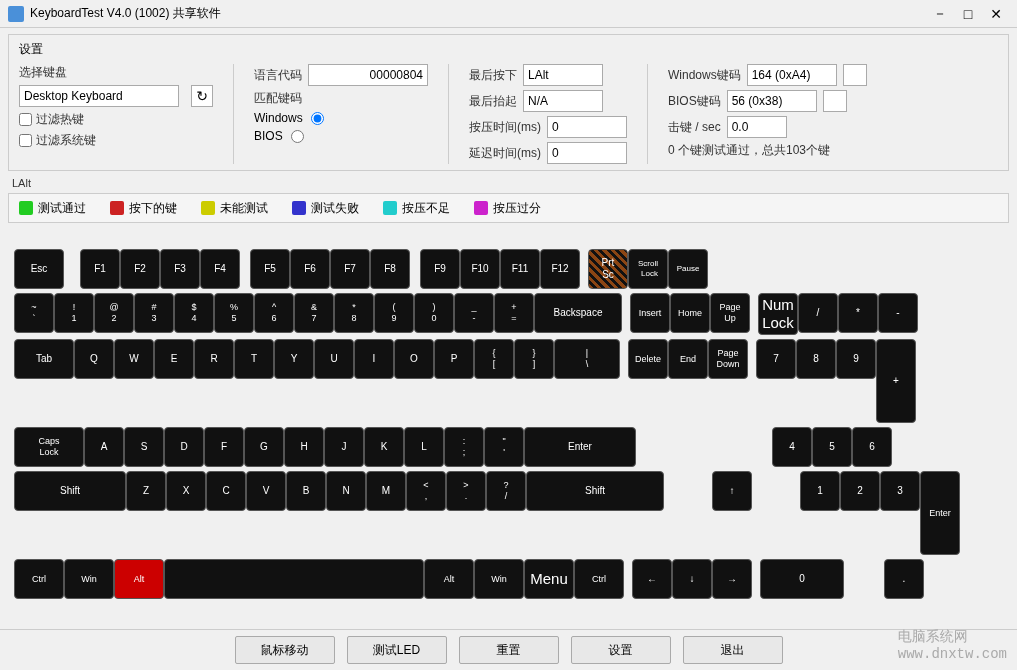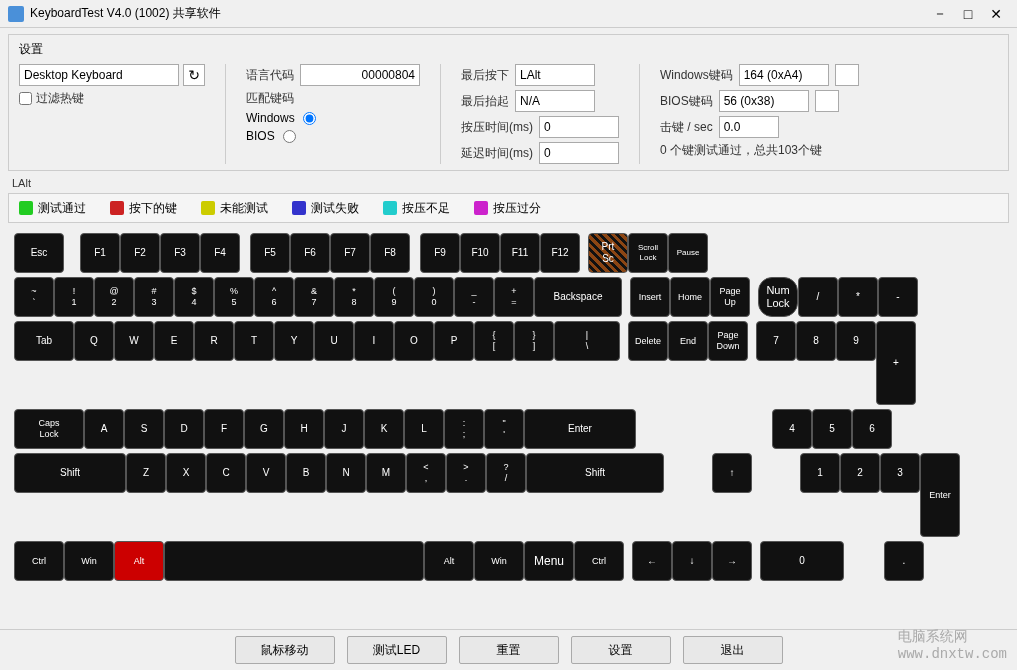--- a/index.html
+++ b/index.html
@@ -97,21 +97,21 @@
       height: 22px;
       border: 1px solid #aaa;
       background: white;
       padding: 1px 4px;
       font-size: 12px;
       appearance: none;
     }
     .select-wrapper {
       display: flex;
       align-items: center;
-      gap: 4px;
+      gap: 12px;
     }
     .refresh-btn {
       width: 22px;
       height: 22px;
       border: 1px solid #aaa;
       background: white;
       cursor: pointer;
       display: flex;
       align-items: center;
       justify-content: center;
@@ -133,21 +133,21 @@
       gap: 8px;
     }
     .radio-label {
       font-size: 12px;
     }
 
     .legend-bar {
       background: #f5f5f5;
       border: 1px solid #ccc;
       padding: 4px 10px;
-      margin-bottom: 0;
+      margin-bottom: 16px;
       display: flex;
       align-items: center;
       gap: 24px;
       height: 30px;
     }
     .legend-item {
       display: flex;
       align-items: center;
       gap: 5px;
     }
@@ -264,29 +264,36 @@
   </div>
 </div>
 
 <div class="main-content">
 
   <div class="settings-section">
     <div class="settings-title">设置</div>
     <div class="settings-row">
 
       <div class="settings-col">
+        <div class="form-row">
+          <span class="form-label">选择键盘</span>
+        </div>
         <div class="select-wrapper">
           <select class="select-box">
             <option>Desktop Keyboard</option>
           </select>
           <button class="refresh-btn">↻</button>
         </div>
         <div class="checkbox-row">
           <input type="checkbox" style="">
           <span class="form-label">过滤热键</span>
+        </div>
+        <div class="checkbox-row">
+          <input type="checkbox" style="">
+          <span class="form-label">过滤系统键</span>
         </div>
       </div>
 
       <div class="divider-v"></div>
 
       <div class="settings-col">
         <div class="form-row">
           <span class="form-label">语言代码</span>
           <input type="text" class="form-input" style="width: 120px; text-align: right;" value="00000804">
         </div>
@@ -394,21 +401,21 @@
         <div class="key key-1u">F6</div>
         <div class="key key-1u">F7</div>
         <div class="key key-1u">F8</div>
         <div style="width:10px;"></div>
         <div class="key key-1u">F9</div>
         <div class="key key-1u">F10</div>
         <div class="key key-1u">F11</div>
         <div class="key key-1u">F12</div>
         <div style="width:8px;"></div>
         <div class="key key-1u active-hatched" style="font-size:10px;">Prt<br>Sc</div>
-        <div class="key key-1u" style="font-size:8px;">Scroll<br>Lock</div>
+        <div class="key key-1u" style="font-size:8px;text-align:right;">Scroll<br>Lock</div>
         <div class="key key-1u" style="font-size:8px;">Pause</div>
       </div>
 
       <div class="key-row">
         <div class="key key-1u">
           <span style="font-size:9px;">~</span>
           <span style="font-size:9px;">`</span>
         </div>
         <div class="key key-1u">
           <span style="font-size:9px;">!</span>
@@ -457,21 +464,21 @@
         <div class="key key-1u">
           <span style="font-size:9px;">+</span>
           <span style="font-size:9px;">=</span>
         </div>
         <div class="key" style="width:88px;">Backspace</div>
         <div style="width:8px;"></div>
         <div class="key key-1u" style="font-size:9px;">Insert</div>
         <div class="key key-1u" style="font-size:9px;">Home</div>
         <div class="key key-1u" style="font-size:9px;">Page<br>Up</div>
         <div style="width:8px;"></div>
-        <div class="key key-1u" style="font-size:11px;border-radius:14px;">Num<br>Lock</div>
+        <div class="key key-1u" style="font-size:15px;">Num<br>Lock</div>
         <div class="key key-1u">/</div>
         <div class="key key-1u">*</div>
         <div class="key key-1u">-</div>
       </div>
 
       <div class="key-row">
         <div class="key key-1_5u">Tab</div>
         <div class="key key-1u">Q</div>
         <div class="key key-1u">W</div>
         <div class="key key-1u">E</div>
@@ -568,21 +575,21 @@
         <div class="key key-1u numpad-enter" style="height:84px; min-height:84px; font-size:9px;">Enter</div>
       </div>
 
       <div class="key-row">
         <div class="key key-1_25u" style="font-size:9px;">Ctrl</div>
         <div class="key key-1_25u" style="font-size:9px;">Win</div>
         <div class="key key-1_25u active-red" style="font-size:9px;">Alt</div>
         <div class="key key-6_25u"></div>
         <div class="key key-1_25u" style="font-size:9px;">Alt</div>
         <div class="key key-1_25u" style="font-size:9px;">Win</div>
-        <div class="key key-1_25u" style="font-size:12px;">Menu</div>
+        <div class="key key-1_25u" style="font-size:15px;">Menu</div>
         <div class="key key-1_25u" style="font-size:9px;">Ctrl</div>
         <div style="width:8px;"></div>
         <div class="key key-1u">←</div>
         <div class="key key-1u">↓</div>
         <div class="key key-1u">→</div>
         <div style="width:8px;"></div>
         <div class="key" style="width:84px;">0</div>
         <div style="width:40px;"></div>
         <div class="key key-1u">.</div>
       </div>

